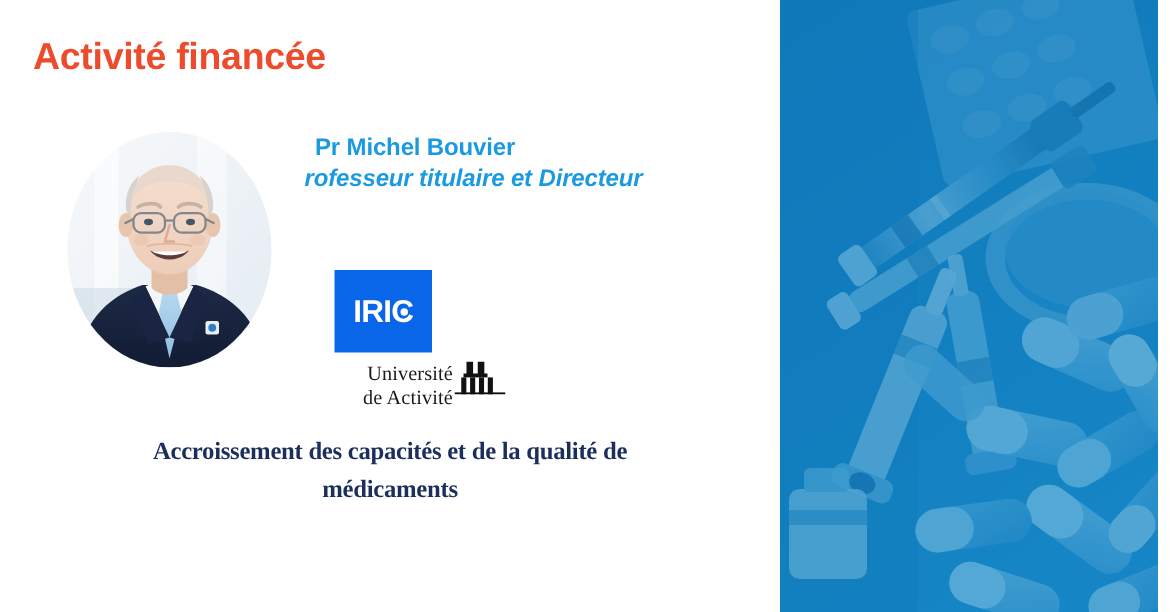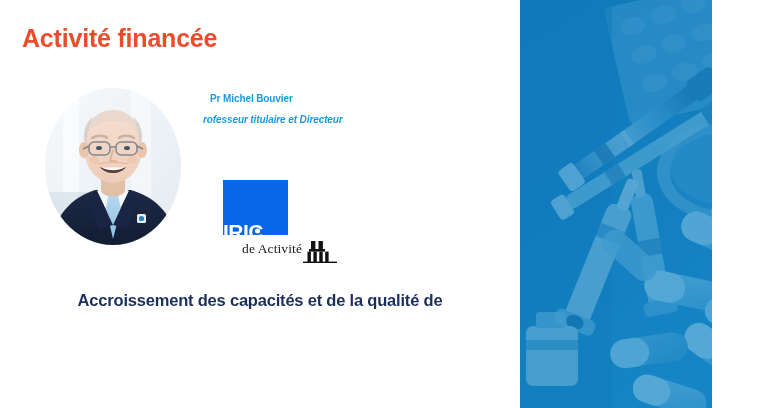--- a/index.html
+++ b/index.html
@@ -5,21 +5,21 @@
   html, body {
     margin: 0;
     padding: 0;
     background: #ffffff;
   }
   body {
     font-family: "Liberation Sans", sans-serif;
   }
   .banner {
     position: relative;
-    width: 712px;
+    width: 772px;
     height: 408px;
     overflow: hidden;
     background: #86efac;
   }
 
   
   .left-panel {
     position: absolute;
     left: 0; top: 0;
     width: 520px; height: 408px;
@@ -47,21 +47,21 @@
     background: #f2f5f8;
   }
   .portrait svg { display: block; width: 100%; height: 100%; }
 
   
   .speaker {
     position: absolute;
     left: 179px; top: 88px;
     width: 320px;
     color: #1b9ae0;
-    font-size: 10px;
+    font-size: 16px;
     font-weight: bold;
     line-height: 21px;
     letter-spacing: -0.1px;
   }
   .speaker .ln1 { padding-left: 31px; }
   .speaker .ln2 { padding-left: 31px; margin-left: -7px; font-style: italic; }
   .speaker .ln3 { padding-left: 31px; }
 
   
   .logo-wrap {
@@ -74,28 +74,27 @@
     position: relative;
     margin-left: 13px;
     width: 65px; height: 55px;
     background: #0a66e8;
   }
   .iric-word {
     position: absolute;
     left: 0; right: 0;
     top: 50%;
     transform: translateY(-50%);
-    text-align: left;
+    text-align: center;
     color: #ffffff;
     font-family: "Liberation Sans", sans-serif;
     font-weight: bold;
     font-size: 21px;
     letter-spacing: -0.5px;
     line-height: 1;
-    margin-top: 23px;
   }
   .iric-word .c-dot {
     position: relative;
     display: inline-block;
   }
   .iric-word .c-dot::after {
     content: "";
     position: absolute;
     left: 50%; top: 50%;
     width: 5px; height: 5px;
@@ -132,20 +131,21 @@
   .caption {
     position: absolute;
     left: 12px; top: 288px;
     width: 496px;
     text-align: center;
     color: #1c2f5c;
     font-size: 16.5px;
     font-weight: bold;
     line-height: 25px;
     letter-spacing: -0.2px;
+    font-family: Liberation Serif, serif;
   }
 
   
   .right-panel {
     position: absolute;
     left: 520px; top: 0;
     width: 260px; height: 408px;
     overflow: hidden;
     background: #1583c4;
   }
@@ -241,37 +241,39 @@
       <div class="ln2">rofesseur titulaire et Directeur</div>
     </div>
 
     <div class="logo-wrap">
       <div class="iric-box">
         <div class="iric-word"><span>IRI</span><span class="c-dot">C</span></div>
       </div>
 
       <div class="udem">
         <div class="udem-text">
+          <div>Université</div>
           <div>de Activité</div>
         </div>
         <svg class="udem-mark" viewBox="0 0 34 22" aria-hidden="true">
           <rect x="8" y="0" width="4.4" height="9" fill="#111111"></rect>
           <rect x="15.5" y="0" width="4.4" height="9" fill="#111111"></rect>
           <rect x="6" y="8" width="16" height="2.6" fill="#111111"></rect>
           <rect x="4.5" y="10.6" width="3.4" height="11.4" fill="#111111"></rect>
           <rect x="10.4" y="10.6" width="3.4" height="11.4" fill="#111111"></rect>
           <rect x="16.3" y="10.6" width="3.4" height="11.4" fill="#111111"></rect>
           <rect x="22.2" y="10.6" width="3.4" height="11.4" fill="#111111"></rect>
           <rect x="0" y="20.6" width="34" height="1.4" fill="#111111"></rect>
         </svg>
       </div>
     </div>
 
     <div class="caption">
       <div>Accroissement des capacités et de la qualité de</div>
+      <div>médicaments</div>
     </div>
 
   </div>
 
   <div class="right-panel">
     <svg viewBox="0 0 260 408" preserveAspectRatio="xMidYMid slice" aria-hidden="true">
       <defs>
         <linearGradient id="tint" x1="0" y1="0" x2="0.4" y2="1">
           <stop offset="0%" stop-color="#1175b9"></stop>
           <stop offset="50%" stop-color="#1583c4"></stop>

